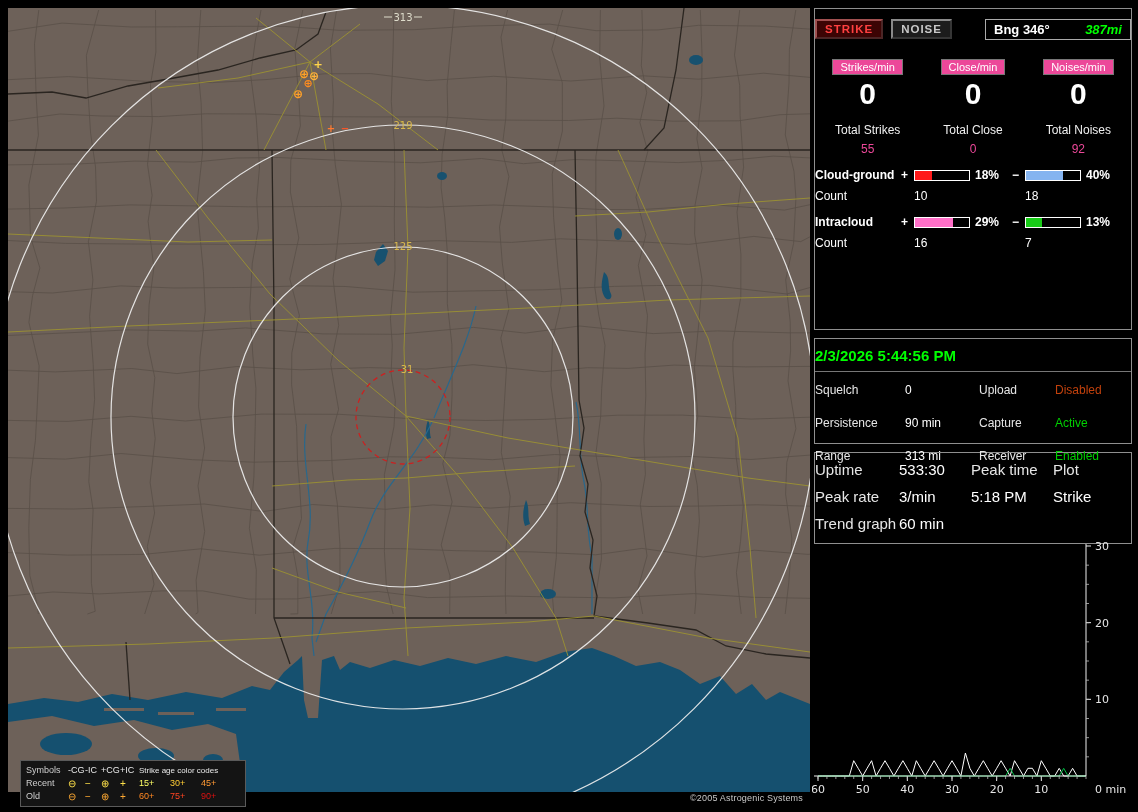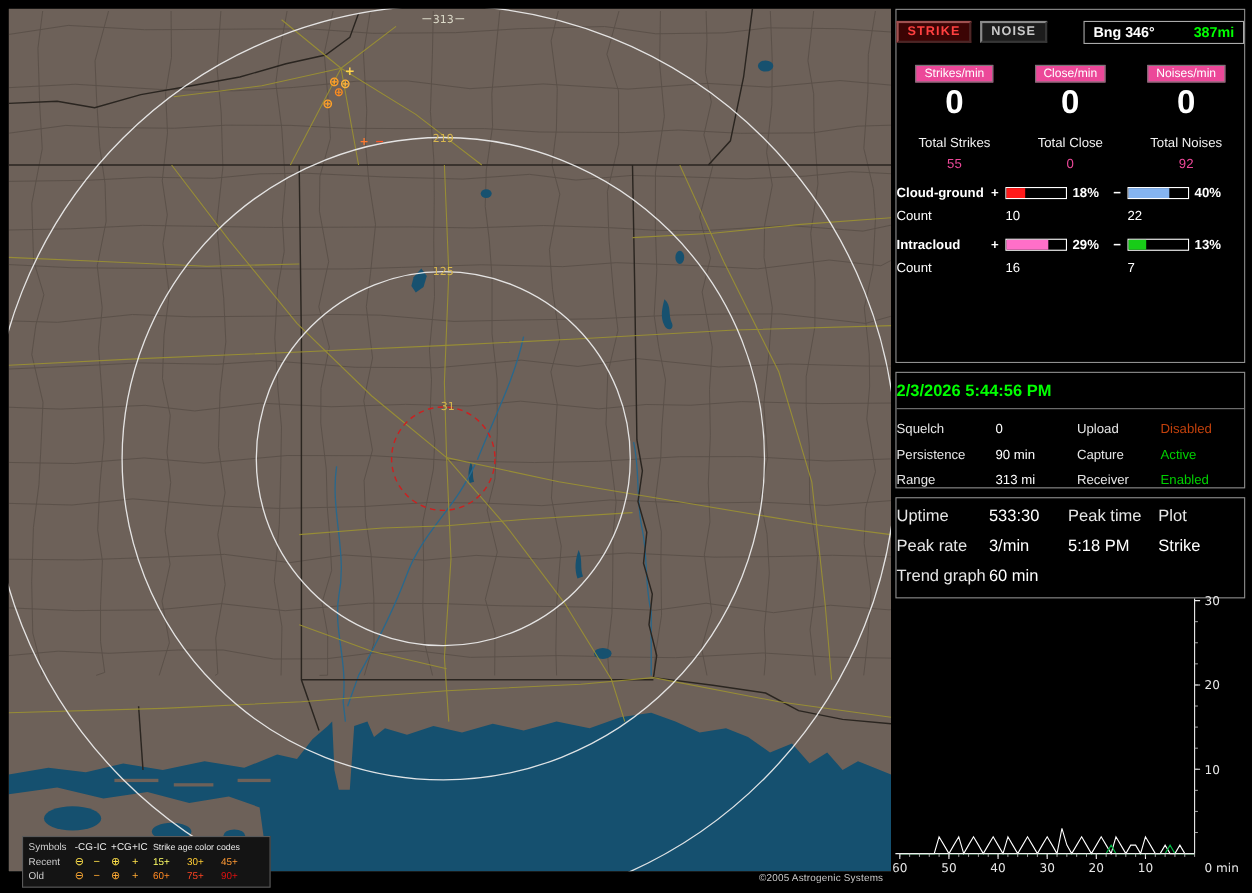--- a/index.html
+++ b/index.html
@@ -29,42 +29,42 @@
   #panel-stats{height:92px;}
 
   .btn-row{display:flex;align-items:center;height:24px;}
   #strike-btn{background:#3c0404;color:#ff4040;border:2px outset #a05050;font-weight:bold;
     font-size:11.5px;letter-spacing:1px;padding:2px 8px;font-family:inherit;cursor:default;}
   #noise-btn{background:#1c1c1c;color:#c8c8c8;border:2px outset #8a8a8a;font-weight:bold;
     font-size:11.5px;letter-spacing:1px;padding:2px 8px;margin-left:8px;font-family:inherit;cursor:default;}
   #bng-box{margin-left:auto;border:1px solid #aaa;padding:2px 8px;display:flex;align-items:center;
     width:128px;font-size:13px;font-weight:bold;}
   .bng-label{color:#fff;}
-  .bng-val{color:#00ff00;margin-left:auto;}
+  .bng-val{color:#00ff00;margin-left:auto;font-style:italic;}
 
   .counters{display:grid;grid-template-columns:1fr 1fr 1fr;text-align:center;margin-top:16px;}
   .counter-chip{display:inline-block;background:#ec4899;border:1px solid #777;color:#fff;
     font-size:11px;padding:1px 7px;}
   .counter-value{font-size:30px;font-weight:bold;margin-top:3px;line-height:32px;}
   .counter-total-label{font-size:12px;margin-top:13px;color:#f0f0f0;}
   .counter-total{font-size:12px;margin-top:5px;color:#ec4899;}
 
   .dist-title{color:#e8e8e8;font-size:12px;margin-top:26px;padding-bottom:4px;border-bottom:1px solid #888;}
   .dist-row{display:grid;grid-template-columns:86px 13px 56px 42px 13px 56px 1fr;align-items:center;
     margin-top:12px;font-size:12px;}
   .count-row{display:grid;grid-template-columns:86px 13px 56px 42px 13px 56px 1fr;align-items:center;
     margin-top:7px;font-size:12px;}
   .dist-label{font-weight:bold;color:#fff;}
   .sign{font-weight:bold;text-align:left;}
   .bar{height:11px;border:1px solid #fff;background:#000;position:relative;box-sizing:border-box;}
   .bar-fill{position:absolute;left:0;top:0;bottom:0;}
   .pct{font-weight:bold;padding-left:5px;}
 
   .datetime{color:#00ff00;font-weight:bold;font-size:15px;padding-bottom:7px;border-bottom:1px solid #777;}
-  .status-grid{display:grid;grid-template-columns:90px 74px 76px 1fr;row-gap:9px;margin-top:11px;
+  .status-grid{display:grid;grid-template-columns:90px 74px 76px 1fr;row-gap:19px;margin-top:11px;
     font-size:12px;color:#e6e6e6;}
   .status-grid .val{color:#fff;}
   .val-disabled{color:#c2410c;}
   .val-active,.val-enabled{color:#00d000;}
 
   .stats-grid{display:grid;grid-template-columns:84px 72px 82px 1fr;row-gap:10px;font-size:15px;color:#e6e6e6;}
   .stats-grid .val{color:#fff;}
 
   #trend{position:absolute;left:0;top:536px;width:326px;height:272px;}
   #trend-svg{width:326px;height:272px;display:block;}
@@ -265,21 +265,21 @@
             <span class="bar-fill" style="width: 69%; background: rgb(133, 180, 240);"></span>
           </span>
         <span class="pct">40%</span>
       </div>
       <div class="count-row">
         <span>Count</span>
         <span></span>
         <span>10</span>
         <span></span>
           <span></span>
-        <span>22</span>
+        <span>18</span>
         <span></span>
       </div>
 
       <div class="dist-row">
         <span class="dist-label">Intracloud</span>
         <span class="sign">+</span>
         <span class="bar">
             <span class="bar-fill" style="width: 70%; background: rgb(255, 111, 200);"></span>
           </span>
         <span class="pct">29%</span>

